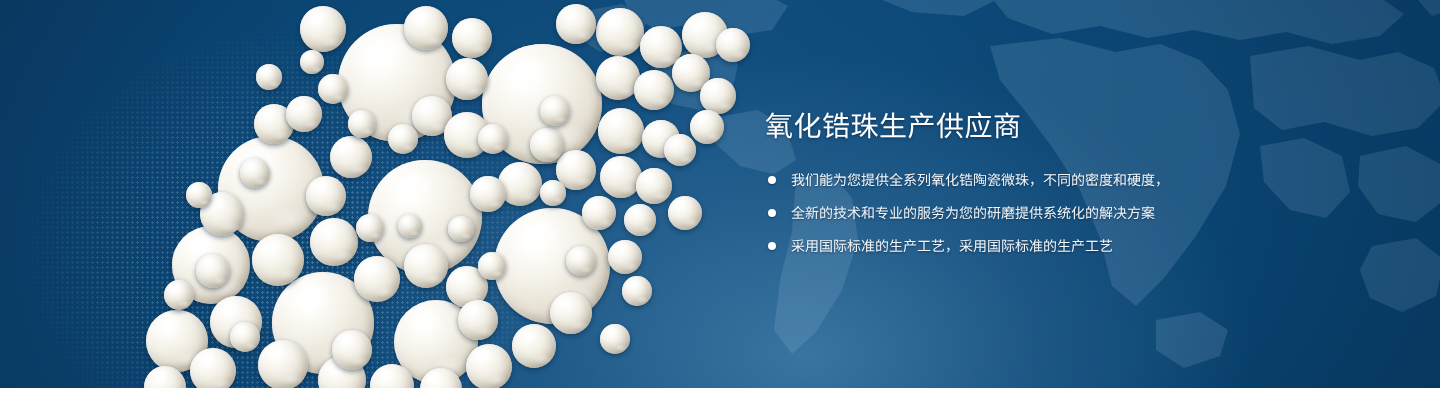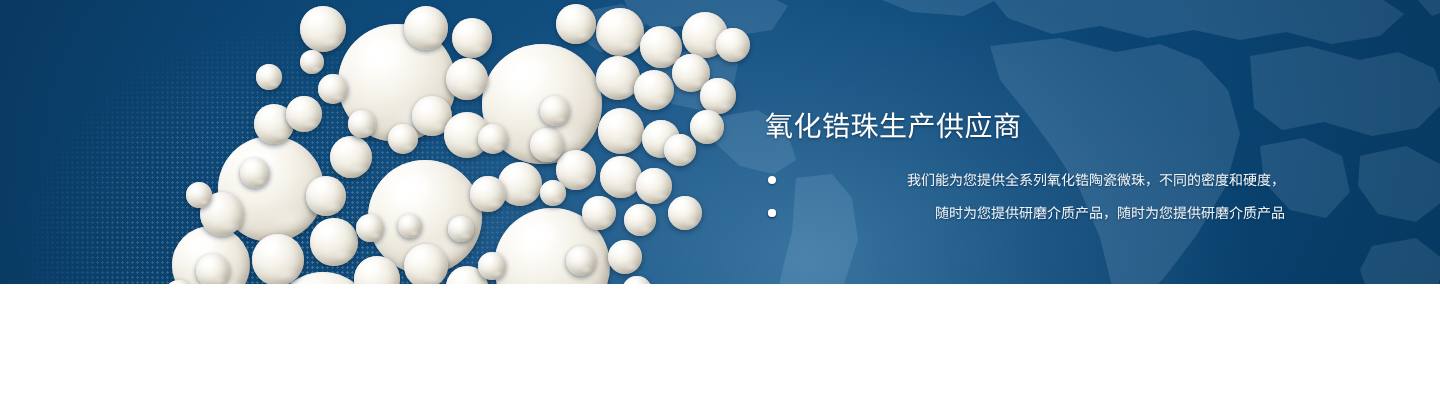--- a/index.html
+++ b/index.html
@@ -4,21 +4,21 @@
 <title>Banner</title>
 <style>
   html, body {
     margin: 0;
     padding: 0;
     background: #fff;
   }
   #banner {
     position: relative;
     width: 1440px;
-    height: 284px;
+    height: 388px;
     overflow: hidden;
     font-family: "Liberation Sans", "DejaVu Sans", sans-serif;
     background: #7f1d1d;
   }
 
   
   .bg-base {
     position: absolute;
     inset: 0;
     background:
@@ -114,21 +114,20 @@
     letter-spacing: 0.5px;
     font-weight: 400;
     color: #ffffff;
     text-shadow: 0 1px 3px rgba(0,22,44,0.55);
     white-space: nowrap;
   }
   .bullets {
     list-style: none;
     margin: 22px 0 0 0;
     padding: 0;
-    text-align: right;
   }
   .bullet {
     position: relative;
     padding-left: 26px;
     margin-bottom: 9px;
     font-size: 14px;
     line-height: 24px;
     color: #f2f6fa;
     text-shadow: 0 1px 2px rgba(0,20,40,0.5);
   }
@@ -266,21 +265,22 @@
   <div class="copy">
     <h1 class="headline">氧化锆珠生产供应商</h1>
 
     <ul class="bullets">
       <li class="bullet">
         <span class="dot"></span>
         <span>我们能为您提供全系列氧化锆陶瓷微珠，不同的密度和硬度，</span>
       </li>
       <li class="bullet">
         <span class="dot"></span>
+        <span>全新的技术和专业的服务为您的研磨提供系统化的解决方案</span>
       </li>
       <li class="bullet">
         <span class="dot"></span>
-        <span>随时为您提供研磨介质产品，随时为您提供研磨介质产品</span>
+        <span>采用国际标准的生产工艺，采用国际标准的生产工艺</span>
       </li>
     </ul>
   </div>
 
 </div>
 
 </body></html>

